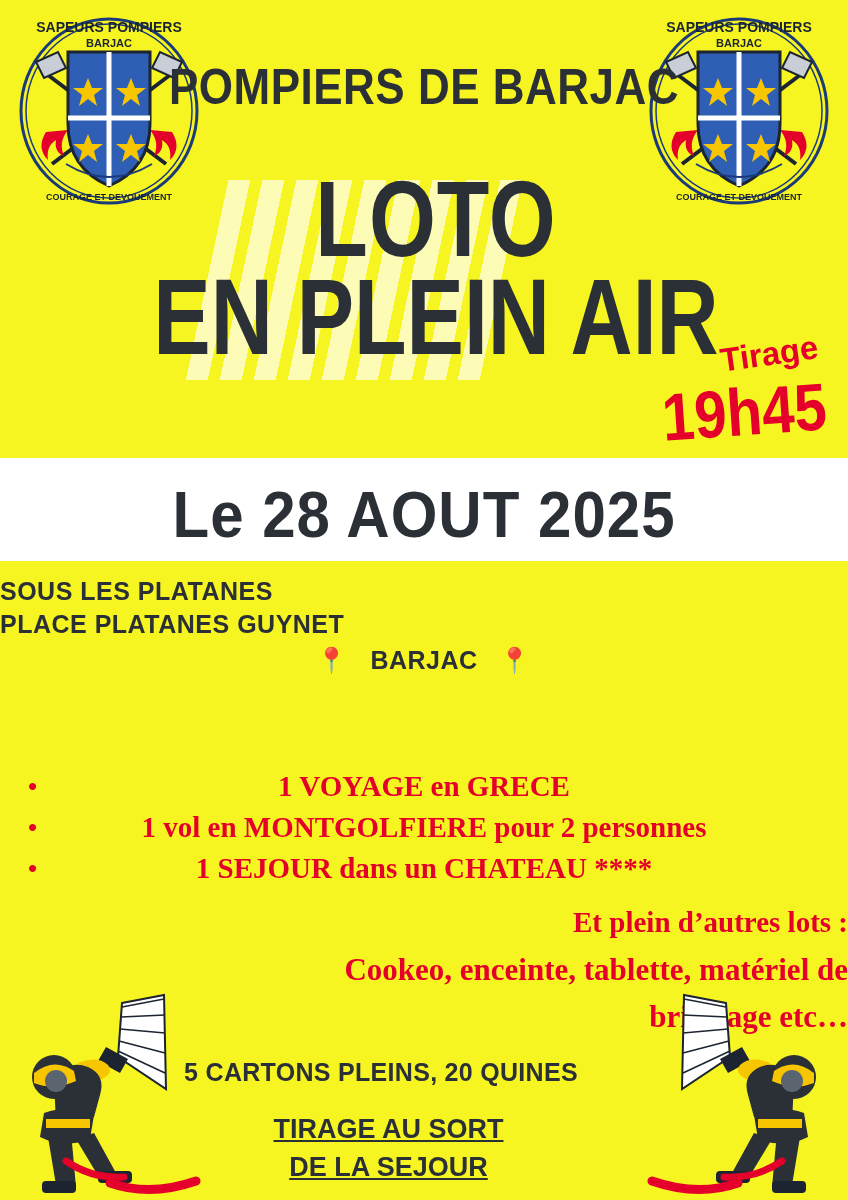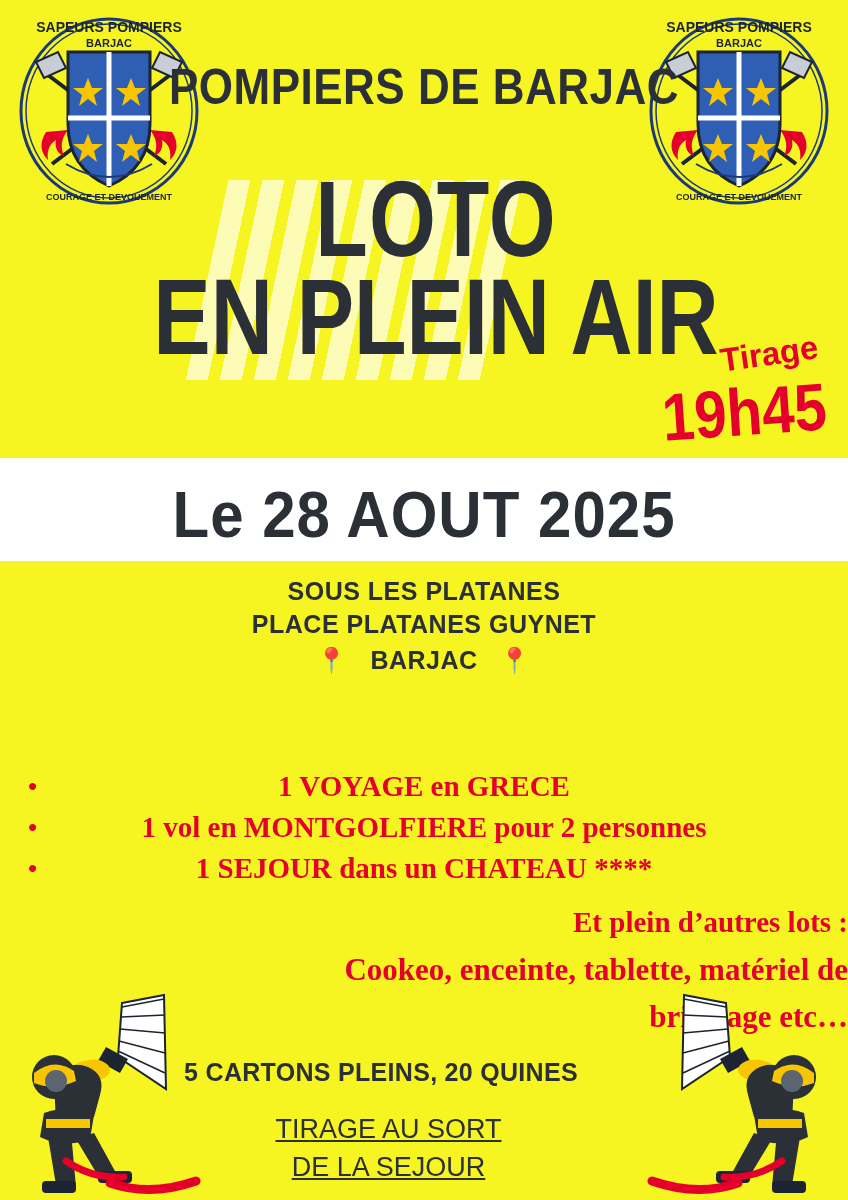--- a/index.html
+++ b/index.html
@@ -137,21 +137,21 @@
     letter-spacing: 1px;
     transform: scaleY(1.08);
     font-family: "Liberation Sans", sans-serif;
   }
 
   
   .venue {
     position: absolute;
     left: 0; top: 575px;
     width: 848px;
-    text-align: center;
+    text-align: left;
     color: #2b2f36;
     font-weight: 800;
     font-size: 25px;
     line-height: 33px;
     letter-spacing: 0.5px;
   }
   .venue .city-row {
     display: flex;
     justify-content: center;
     align-items: center;
@@ -217,21 +217,21 @@
     font-weight: 800;
     color: #2b2f36;
     letter-spacing: 0.3px;
   }
   .tombola {
     position: absolute;
     left: 0; top: 1110px;
     width: 777px;
     text-align: center;
     font-size: 27px;
-    font-weight: 400;
+    font-weight: 700;
     color: #2b2f36;
     line-height: 38px;
   }
   .tombola span { text-decoration: underline; }
 
   
   .ff {
     position: absolute;
     bottom: 0;
     width: 190px; height: 215px;

